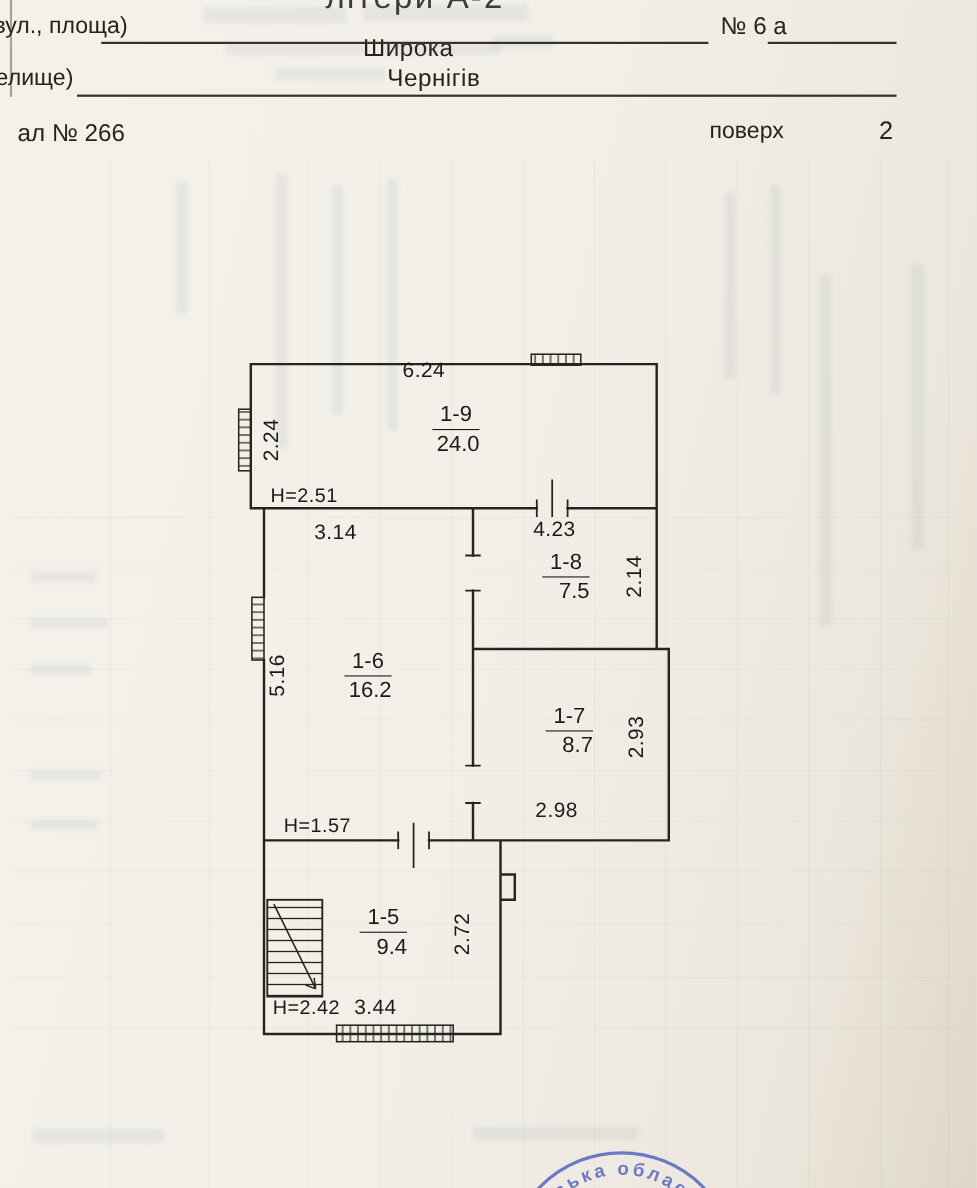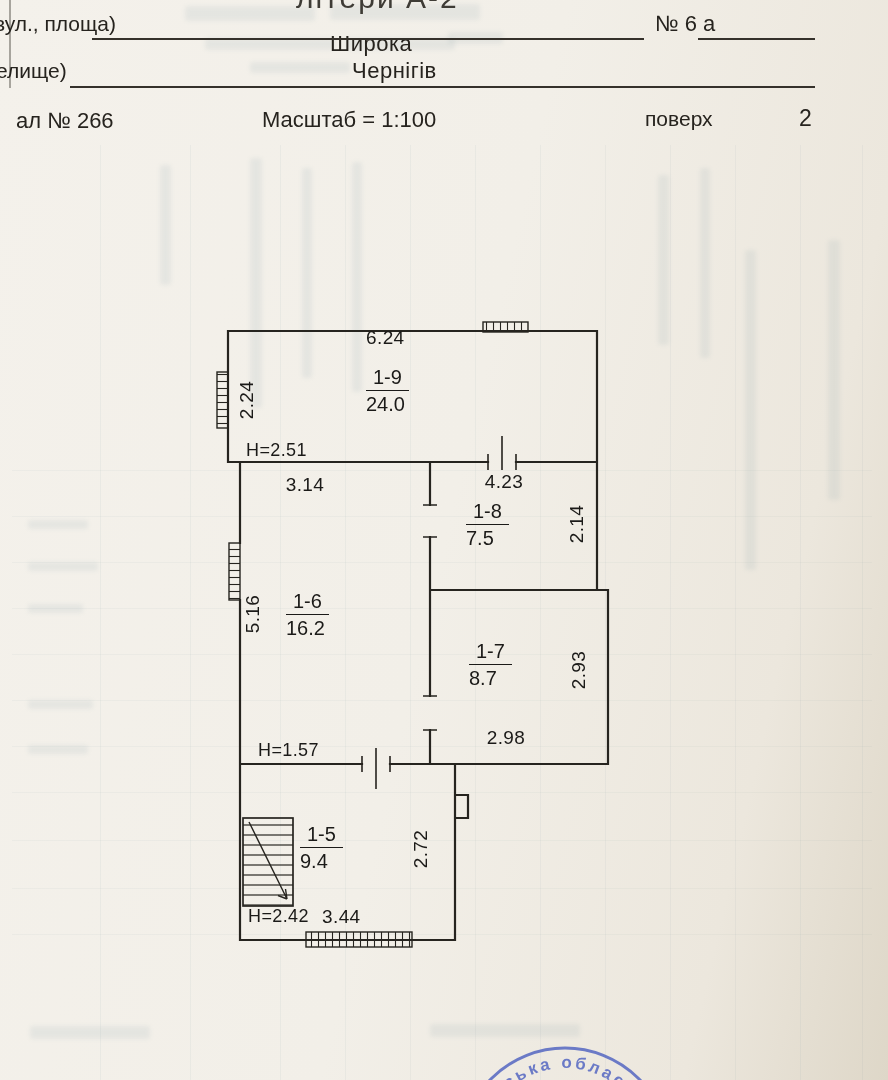--- a/index.html
+++ b/index.html
@@ -17,21 +17,21 @@
   .gh { position:absolute; height:1px; background:#6f8d99; opacity:.055; }
   .gb { position:absolute; background:#77949f; opacity:.11; filter:blur(2px); border-radius:2px; }
 
   .uline { position:absolute; height:1.6px; background:#35312b; }
   .htext { position:absolute; white-space:nowrap; color:#26231e; }
 
   .plan-svg { position:absolute; left:0; top:0; }
 
   .pl { position:absolute; font-size:19px; letter-spacing:.4px; color:#1b1a18; white-space:nowrap; }
   .vert { transform:rotate(-90deg); transform-origin:center; }
-  .room { position:absolute; width:70px; text-align:left; font-size:20px; color:#1b1a18; }
+  .room { position:absolute; width:70px; text-align:right; font-size:20px; color:#1b1a18; }
   .room .num { display:inline-block; padding:0 7px 1px; border-bottom:1.7px solid #1b1a18; }
   .room .area { margin-top:2px; }
 
   .edge-mark { position:absolute; left:9px; top:0; width:2px; height:88px; background:#4a463f; opacity:.45; }
   .cut-top { position:absolute; left:296px; top:-19px; font-size:30px; letter-spacing:2px; color:#2c2923; opacity:.9; white-space:nowrap; }
 </style>
 </head>
 <body>
 
 <div class="page">
@@ -142,21 +142,20 @@
   <div class="htext" style="left:330px;top:31px;font-size:22px;letter-spacing:.5px">Широка</div>
   <div class="htext" style="left:655px;top:11px;font-size:22px">№ 6 а</div>
   <div class="uline" style="left:92px;top:38px;width:552px"></div>
   <div class="uline" style="left:698px;top:38px;width:117px"></div>
 
   <div class="htext" style="left:-4px;top:59px;font-size:21px">елище)</div>
   <div class="htext" style="left:352px;top:58px;font-size:22px;letter-spacing:.5px">Чернігів</div>
   <div class="uline" style="left:70px;top:86px;width:745px"></div>
 
   <div class="htext" style="left:16px;top:108px;font-size:22px">ал № 266</div>
-  <div class="htext" style="left:262px;top:107px;font-size:22px">Масштаб = 1:100</div>
   <div class="htext" style="left:645px;top:107px;font-size:21px">поверх</div>
   <div class="htext" style="left:799px;top:105px;font-size:23px">2</div>
 
   <div class="room" style="left:366px;top:366px">
     <div class="num">1-9</div>
     <div class="area">24.0</div>
   </div>
   <div class="room" style="left:466px;top:500px">
     <div class="num">1-8</div>
     <div class="area">7.5</div>

